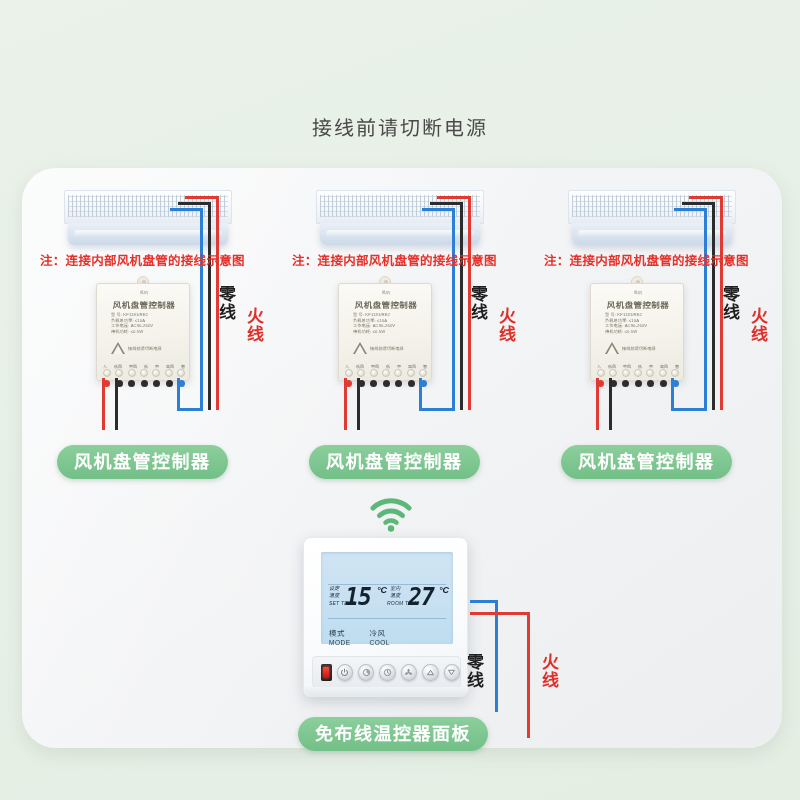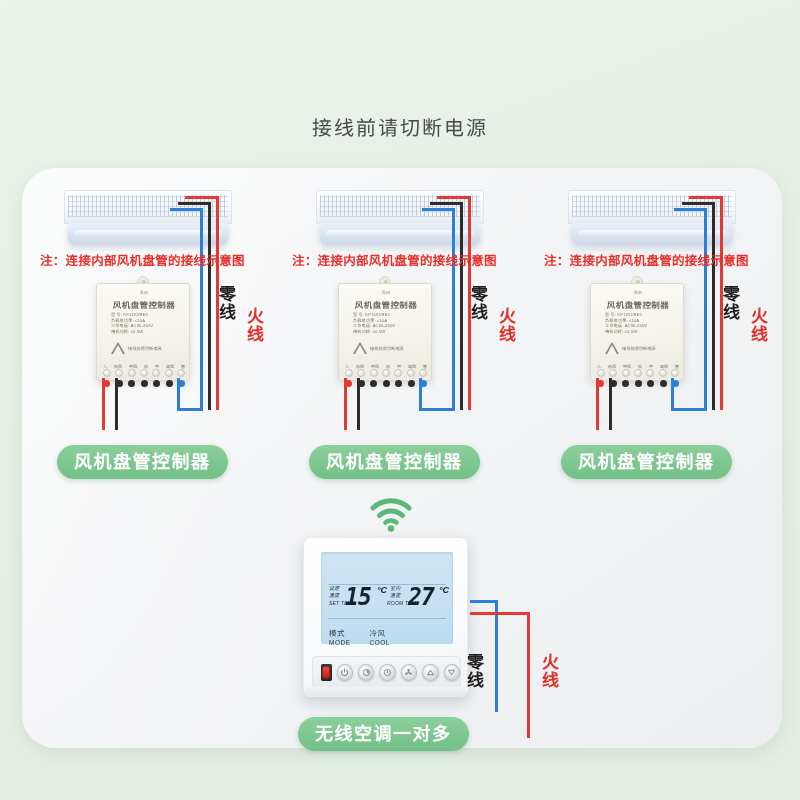--- a/index.html
+++ b/index.html
@@ -564,15 +564,15 @@
   </div>
 
   <div class="w w-blue" style="left:470px; top:600px; width:28px; height:3px;"></div>
   <div class="w w-blue" style="left:495px; top:600px; width:3px; height:112px;"></div>
   <div class="w w-red" style="left:470px; top:612px; width:60px; height:3px;"></div>
   <div class="w w-red" style="left:527px; top:612px; width:3px; height:126px;"></div>
 
   <div class="wlabel n" style="left:466px; top:654px;">零<br>线</div>
   <div class="wlabel l" style="left:541px; top:654px;">火<br>线</div>
 
-  <div class="pill" style="left:298px; top:717px;">无线空调一对多</div>
+  <div class="pill" style="left:298px; top:717px;">免布线温控器面板</div>
 
 </div>
 
 </body></html>

